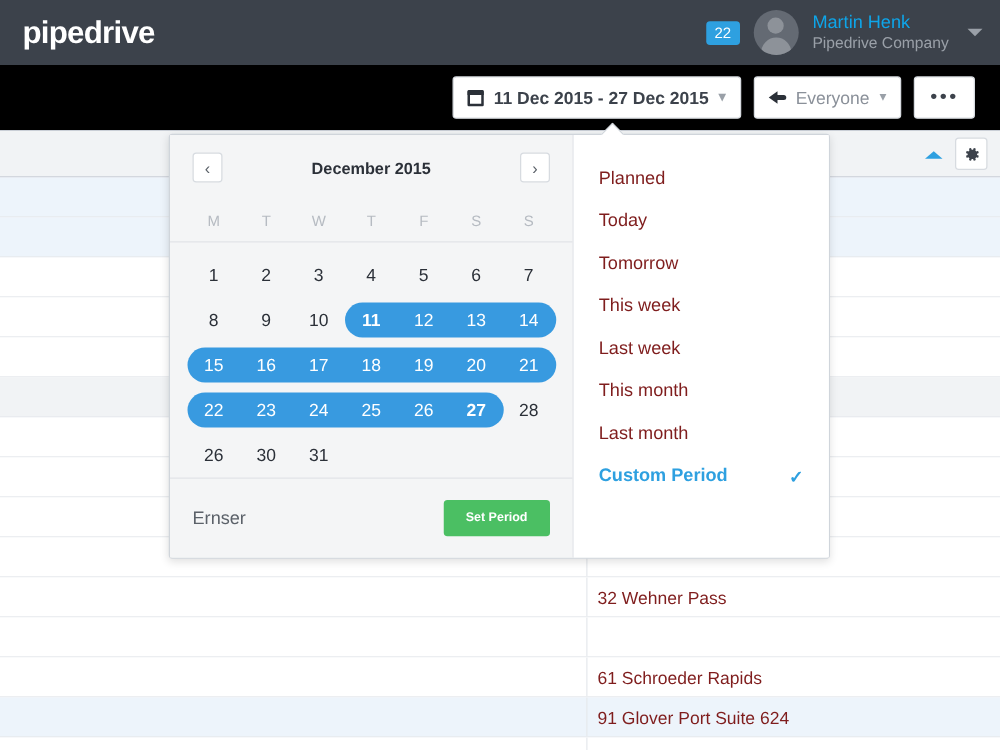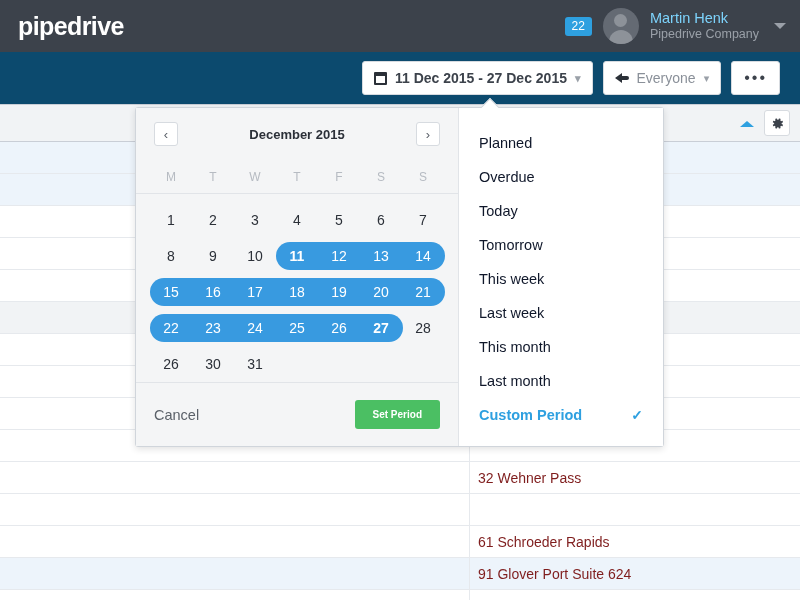--- a/index.html
+++ b/index.html
@@ -48,34 +48,34 @@
     content: ""; position: absolute;
     width: 13px; height: 13px; border-radius: 50%;
     background: #8d9299; left: 11.5px; top: 6px;
   }
   .avatar::after {
     content: ""; position: absolute;
     width: 24px; height: 17px; border-radius: 12px 12px 0 0;
     background: #8d9299; left: 6px; top: 22px;
   }
   .user-text { line-height: 1.15; }
-  .user-name { color: #7dd3fc; font-size: 14.5px; }
+  .user-name { color: #0ea5e9; font-size: 14.5px; }
   .user-company { color: #9aa0a8; font-size: 12.5px; }
   .caret-down-white {
     width: 0; height: 0; margin-left: 4px;
     border-left: 6px solid transparent;
     border-right: 6px solid transparent;
     border-top: 6px solid #9aa0a8;
   }
 
   
   .toolbar {
     position: absolute; top: 52px; left: 0;
     width: 800px; height: 53px;
-    background: #0c4a6e;
+    background: #000000;
     border-bottom: 1px solid #c9ced6;
     display: flex; align-items: center; justify-content: flex-end;
     padding-right: 20px; gap: 10px;
   }
   .btn {
     height: 34px;
     border: 1px solid #d7dbe0;
     border-radius: 3px;
     background: #ffffff;
     display: flex; align-items: center;
@@ -232,21 +232,21 @@
     border: none; border-radius: 3px;
     font-size: 10px; font-weight: bold;
     padding: 9px 18px; cursor: pointer;
     font-family: "Liberation Sans", sans-serif;
   }
 
   
   .menu-panel { width: 204px; padding-top: 18px; background: #ffffff; }
   .menu-item {
     height: 34px; display: flex; align-items: center;
-    padding: 0 20px; font-size: 14.5px; color: #0f172a;
+    padding: 0 20px; font-size: 14.5px; color: #7f1d1d;
     cursor: pointer;
   }
   .menu-item.active { color: #2ea0e0; font-weight: bold; }
   .check { margin-left: auto; color: #2ea0e0; font-size: 14px; }
 </style>
 </head>
 <body>
 
 <div id="app">
 
@@ -414,31 +414,28 @@
             <div class="day">26</div>
             <div class="day">30</div>
             <div class="day">31</div>
             <div class="day empty"></div>
             <div class="day empty"></div>
             <div class="day empty"></div>
             <div class="day empty"></div>
           </div>
         </div>
       <div class="cal-foot">
-        <div class="cancel-link">Cancel</div>
+        <div class="cancel-link">Ernser</div>
         <button class="set-period">Set Period</button>
       </div>
     </div>
 
     <div class="menu-panel" id="menu-panel">
         <div class="menu-item">
           <span>Planned</span>
-        </div>
-        <div class="menu-item">
-          <span>Overdue</span>
         </div>
         <div class="menu-item">
           <span>Today</span>
         </div>
         <div class="menu-item">
           <span>Tomorrow</span>
         </div>
         <div class="menu-item">
           <span>This week</span>
         </div>

